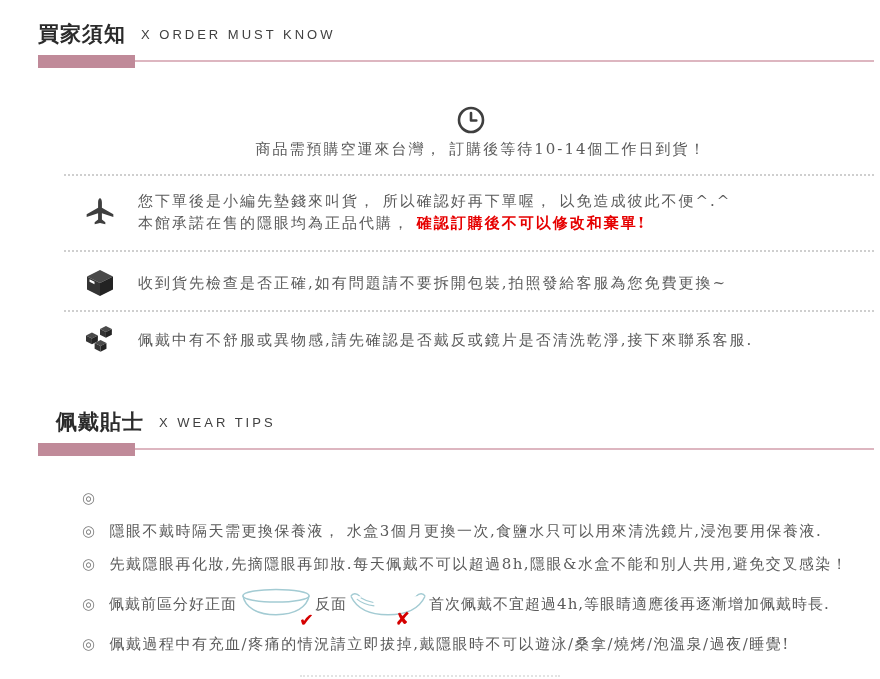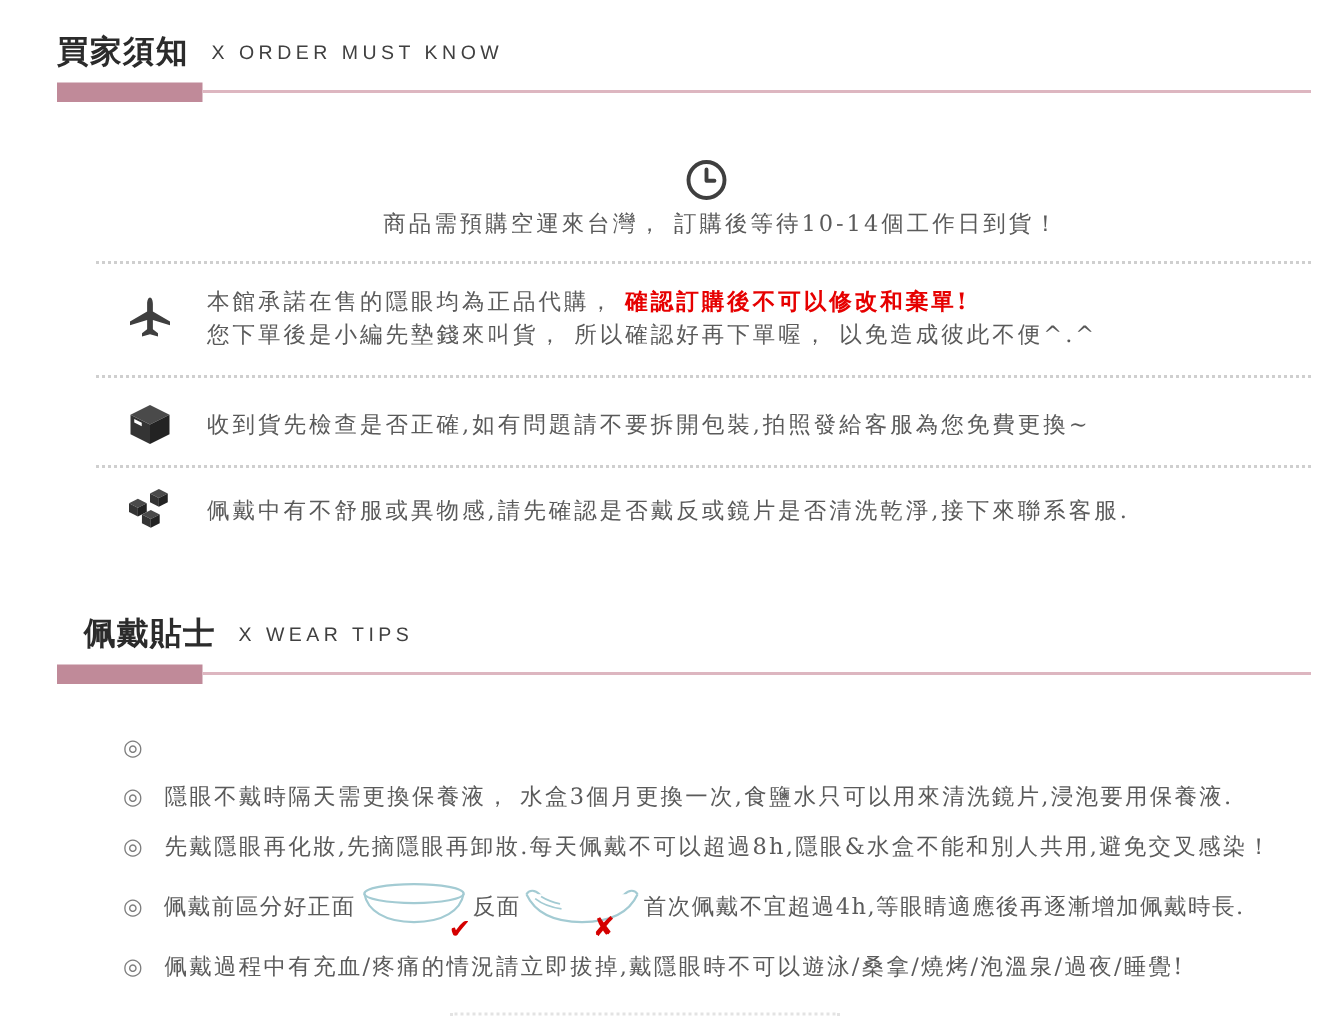--- a/index.html
+++ b/index.html
@@ -75,22 +75,22 @@
 
     <div class="dots"></div>
 
     <div class="item m2">
       <span class="icw">
         <svg width="32" height="32" viewBox="0 0 30 30">
           <path d="M15 2.2 C16 2.2 16.8 4 16.8 6.2 L16.8 11 L27.5 17.2 L27.5 19.6 L16.8 16.2 L16.8 22 L20 24.6 L20 26.6 L15 25.2 L10 26.6 L10 24.6 L13.2 22 L13.2 16.2 L2.5 19.6 L2.5 17.2 L13.2 11 L13.2 6.2 C13.2 4 14 2.2 15 2.2 Z" fill="#3f3f3f"></path>
         </svg>
       </span>
       <div class="txt">
+        <div>您下單後是小編先墊錢來叫貨， 所以確認好再下單喔， 以免造成彼此不便^.^</div>
         <div><span>本館承諾在售的隱眼均為正品代購， </span><span class="alert">確認訂購後不可以修改和棄單!</span></div>
-        <div>您下單後是小編先墊錢來叫貨， 所以確認好再下單喔， 以免造成彼此不便^.^</div>
       </div>
     </div>
 
     <div class="dots d2"></div>
 
     <div class="item m3">
       <span class="icw">
         <svg width="30" height="30" viewBox="0 0 30 30">
           <polygon points="15,2 28,8.5 15,15 2,8.5" fill="#4a4a4a"></polygon>
           <polygon points="2,8.5 15,15 15,28 2,21.5" fill="#343434"></polygon>

